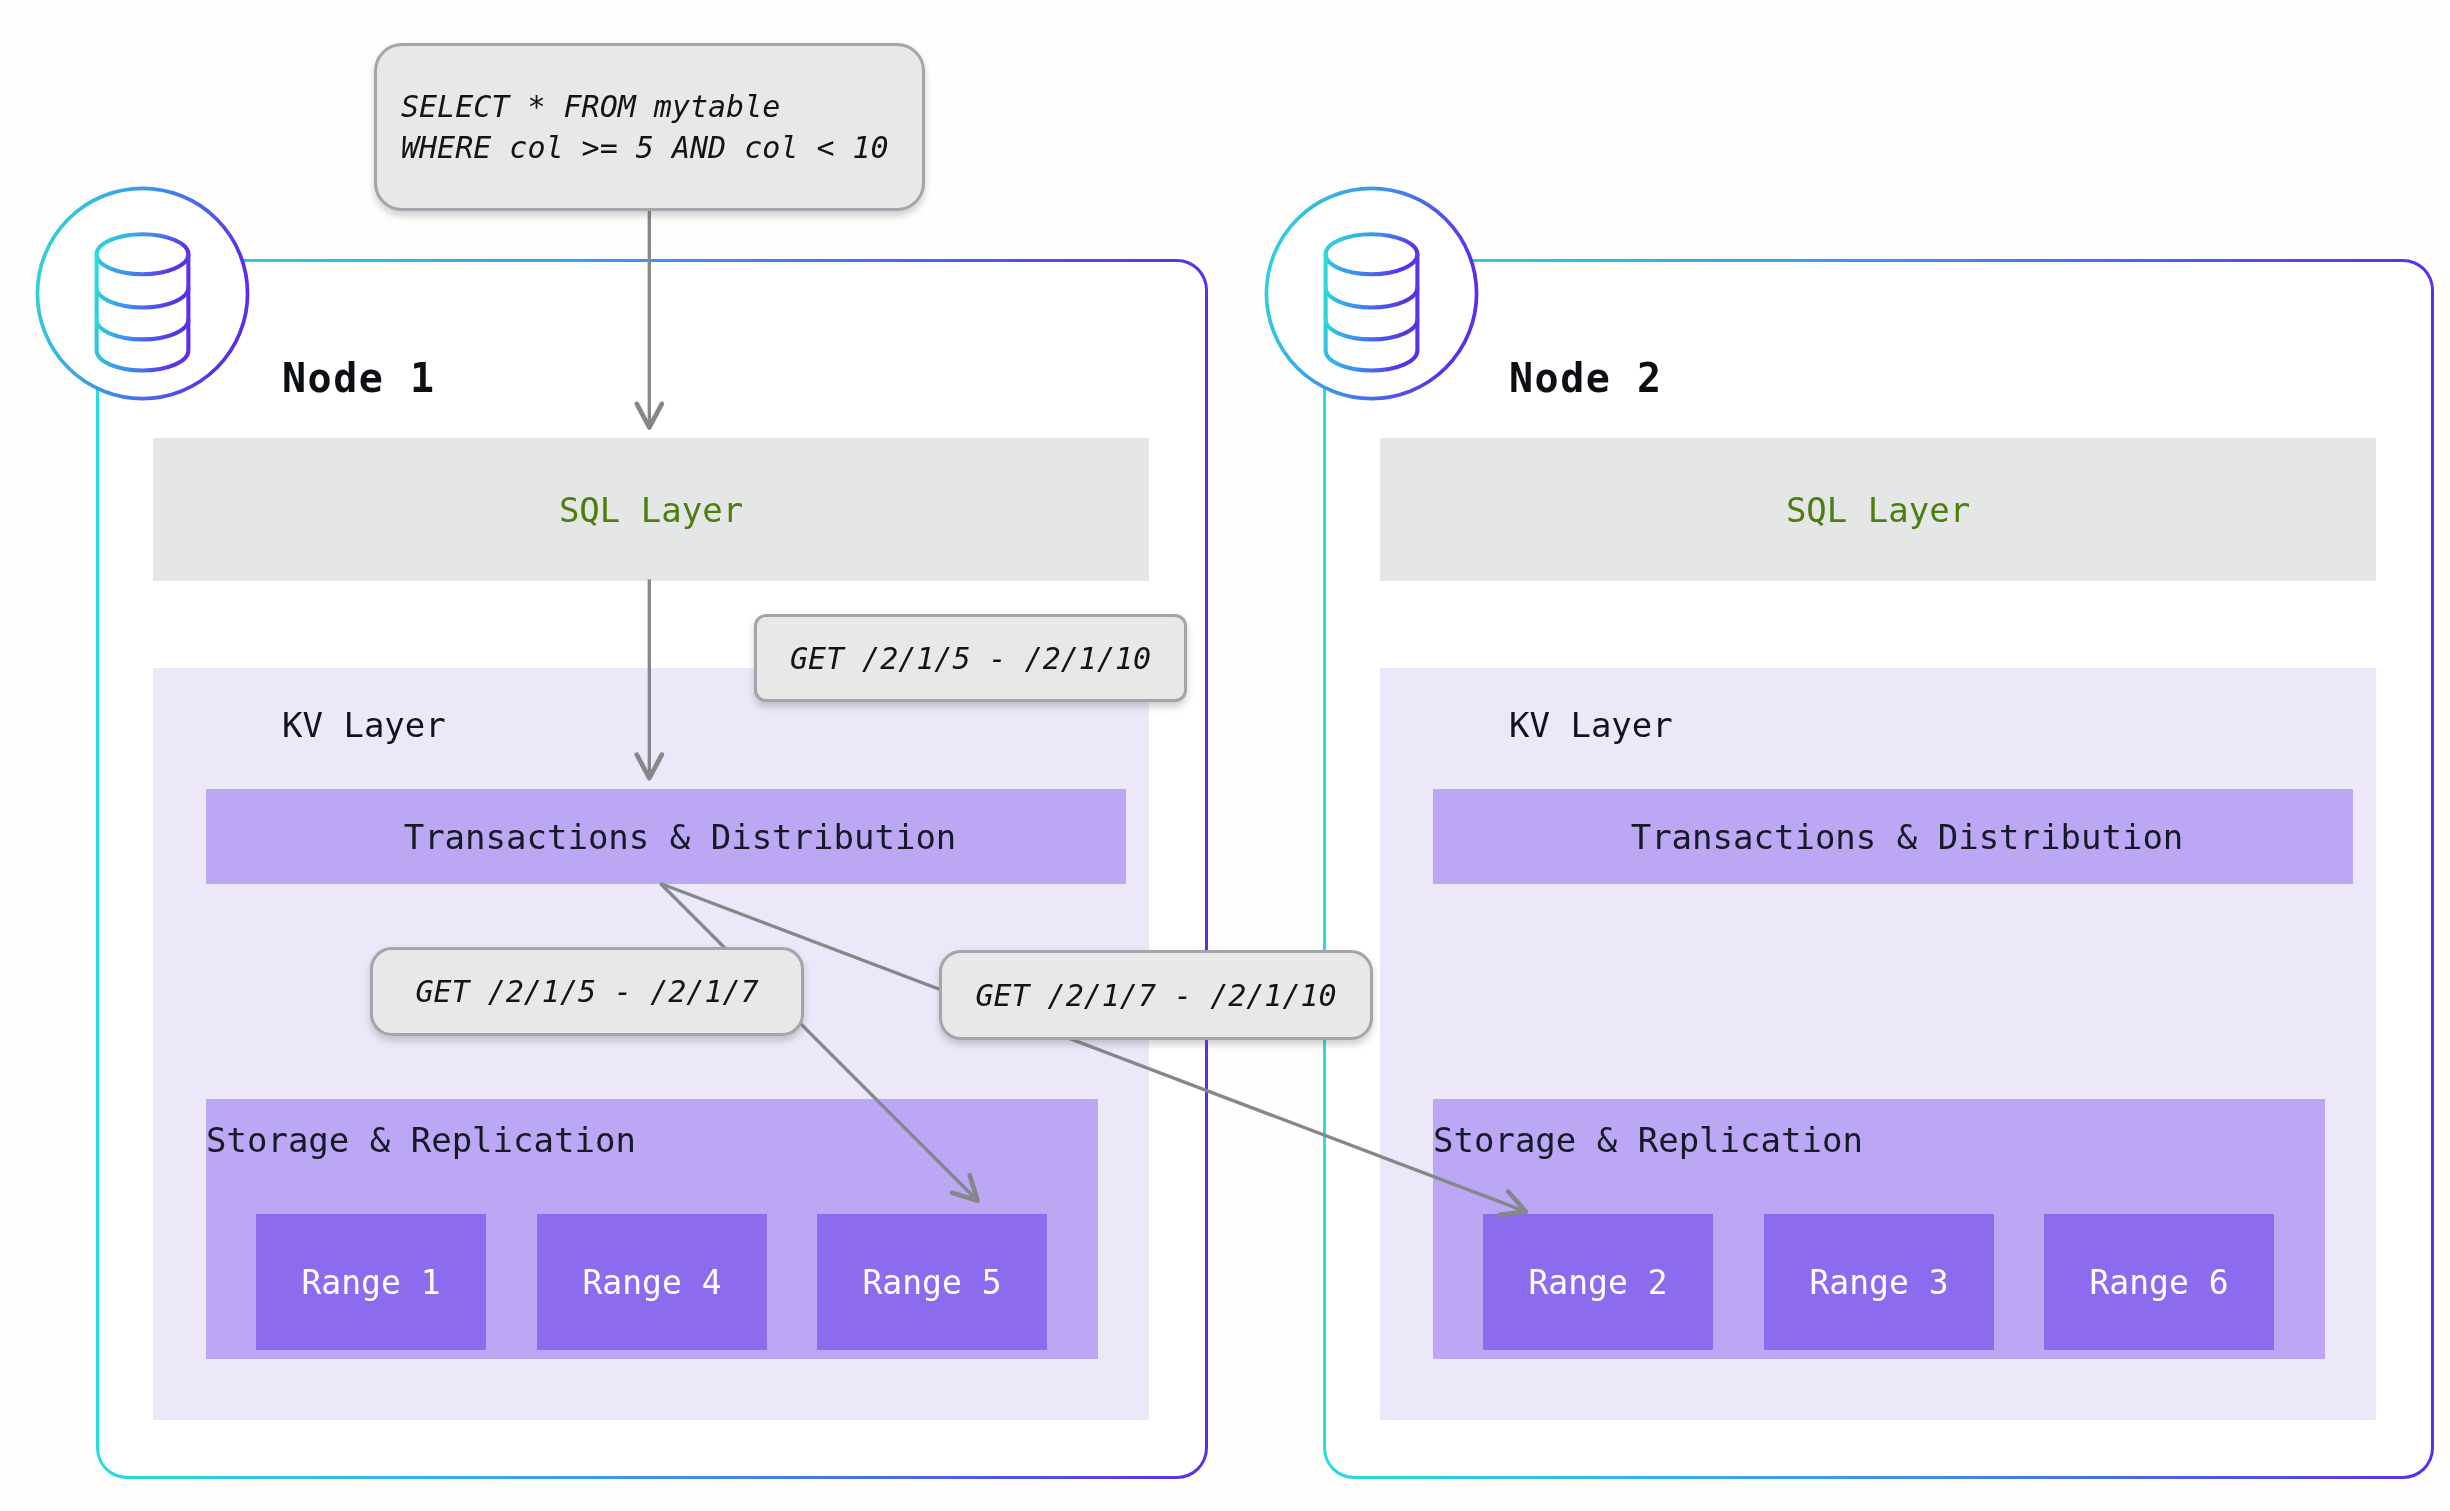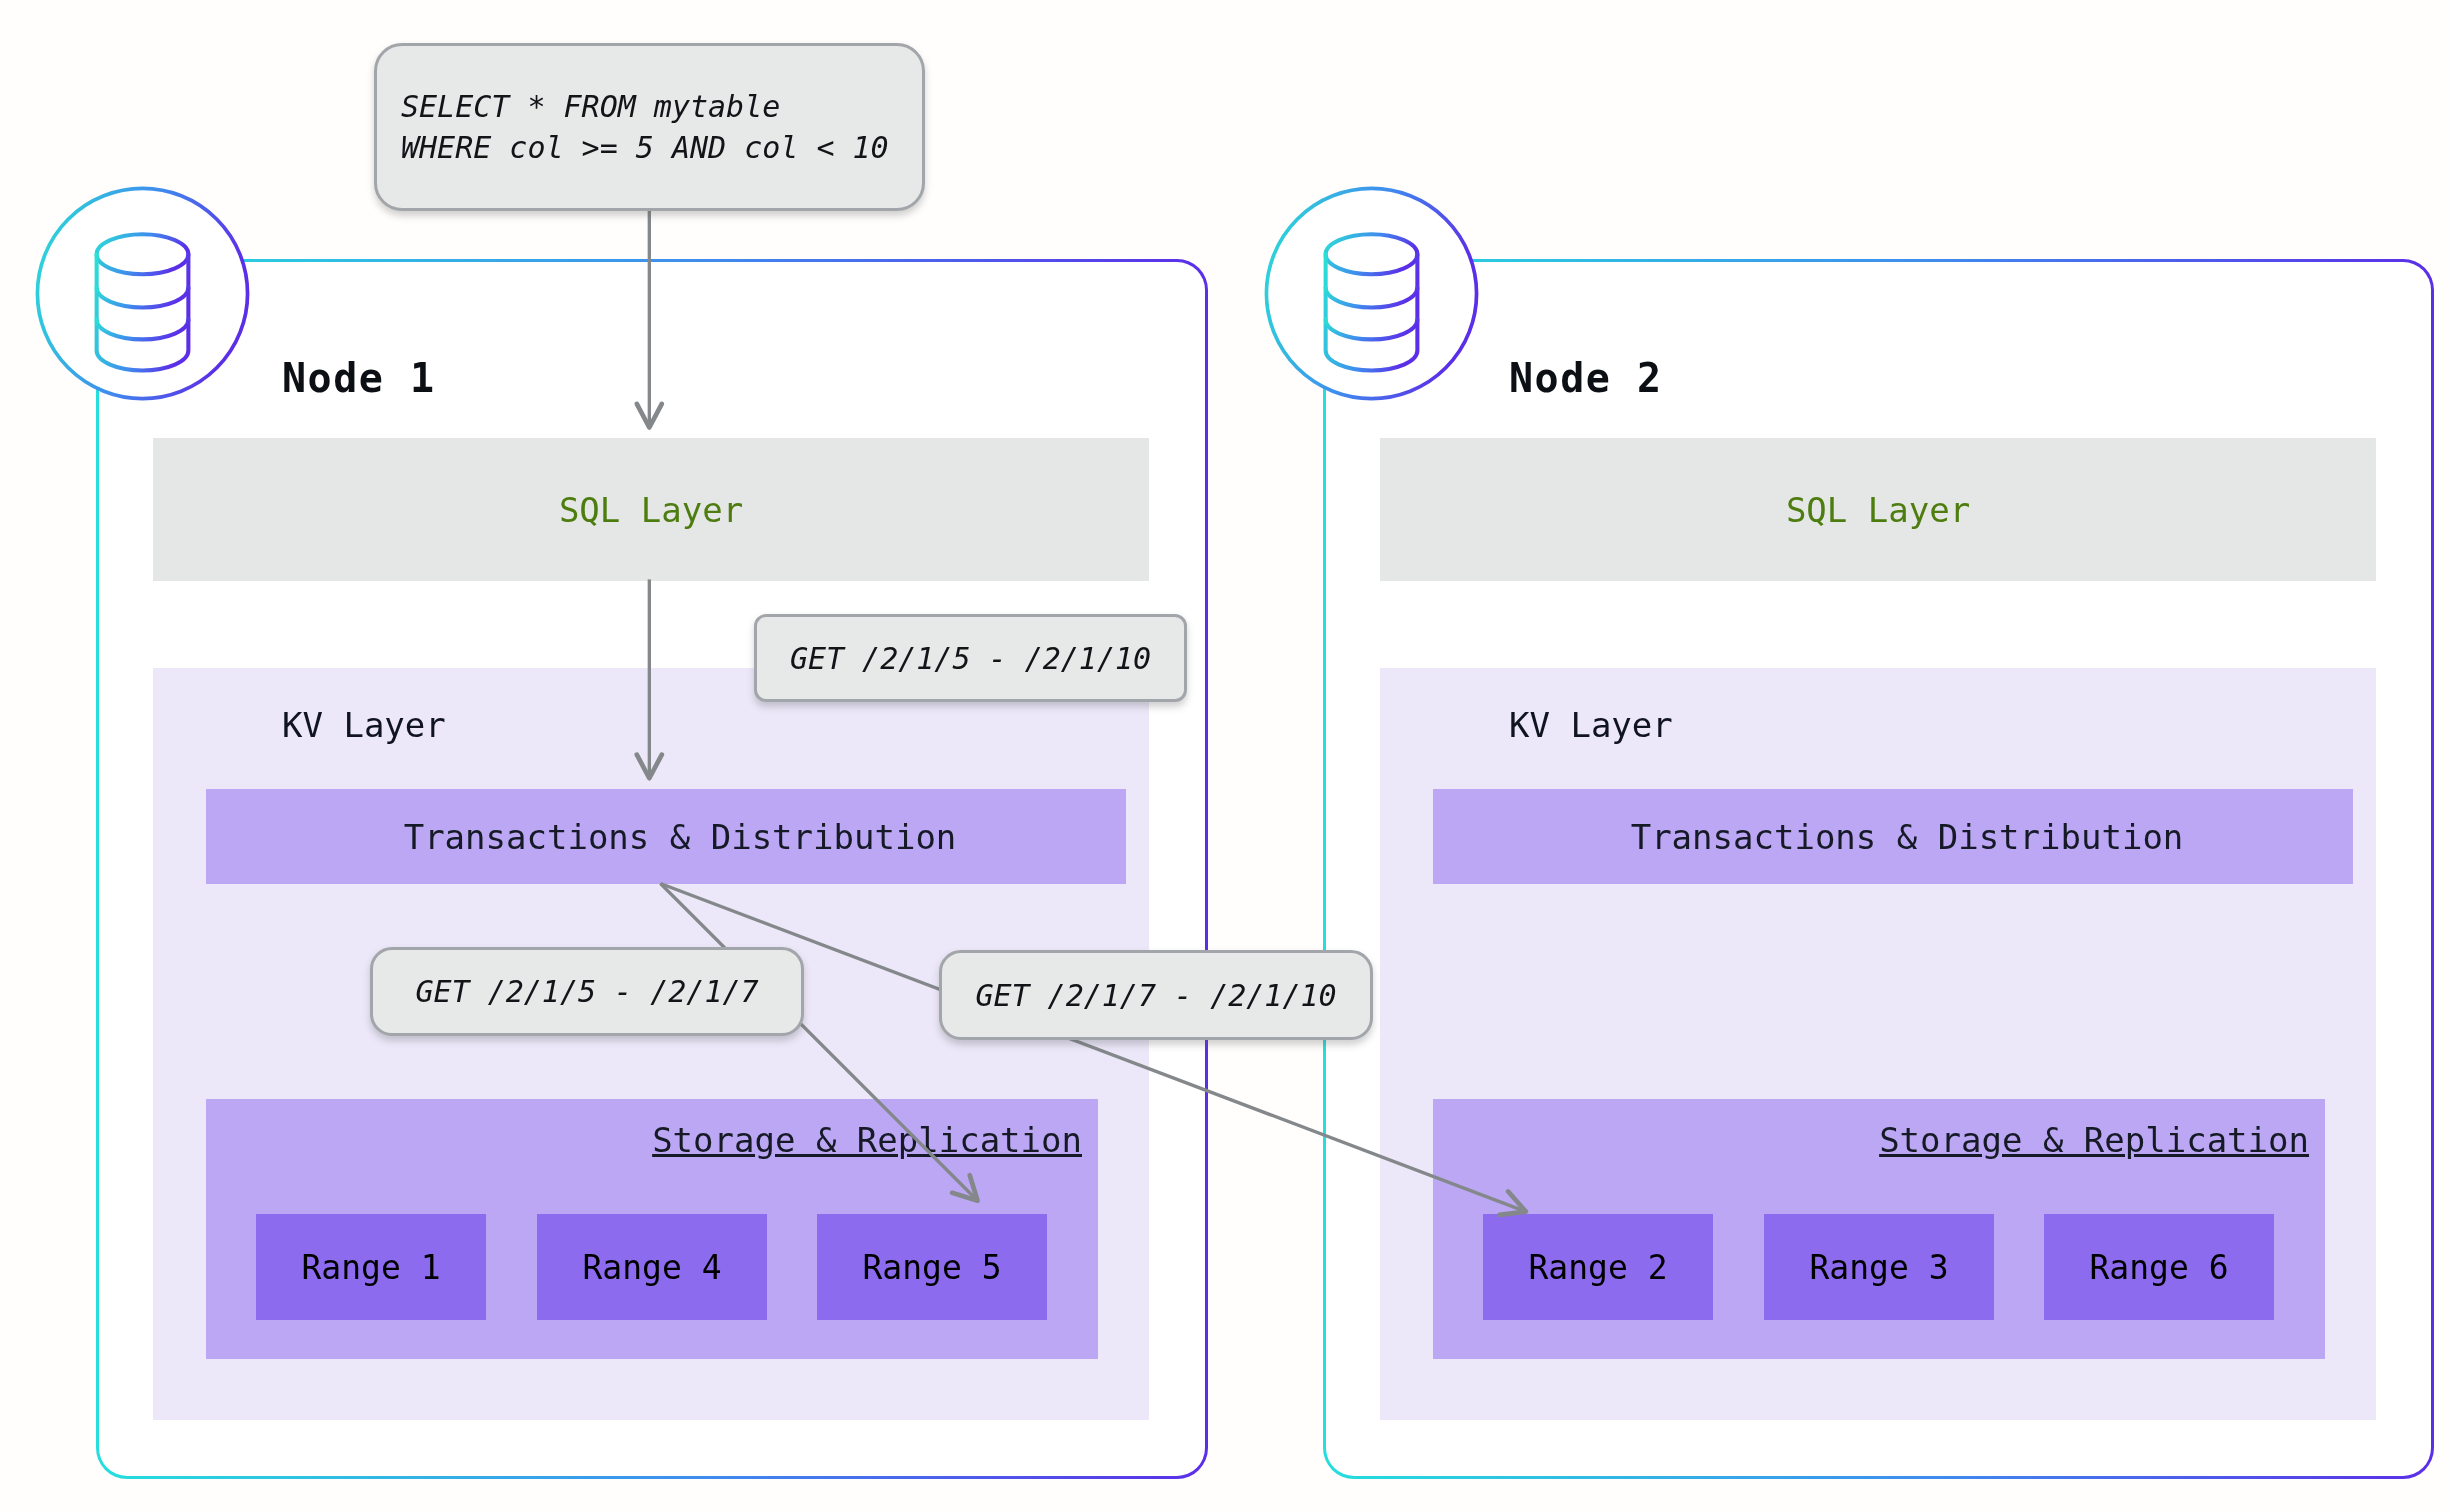--- a/index.html
+++ b/index.html
@@ -90,37 +90,36 @@
     left: 53px;
     top: 431px;
     width: 892px;
     height: 260px;
     background: #bca7f5;
   }
   .storage-label {
     position: absolute;
     left: 0; right: 16px;
     top: 21px;
-    text-align: right;
+    text-align: left;
     font-size: 34px;
     color: #151a26;
     white-space: nowrap;
-    text-decoration: underline;
   }
   .range-box {
     position: absolute;
     top: 115px;
     width: 230px;
-    height: 106px;
+    height: 136px;
     background: #8d6bee;
     display: flex;
     align-items: center;
     justify-content: center;
     font-size: 33px;
-    color: #000000;
+    color: #ffffff;
     white-space: nowrap;
   }
   .range-0 { left: 50px; }
   .range-1 { left: 331px; }
   .range-2 { left: 611px; }
 
   
   .db-icon {
     position: absolute;
     top: 184px;

